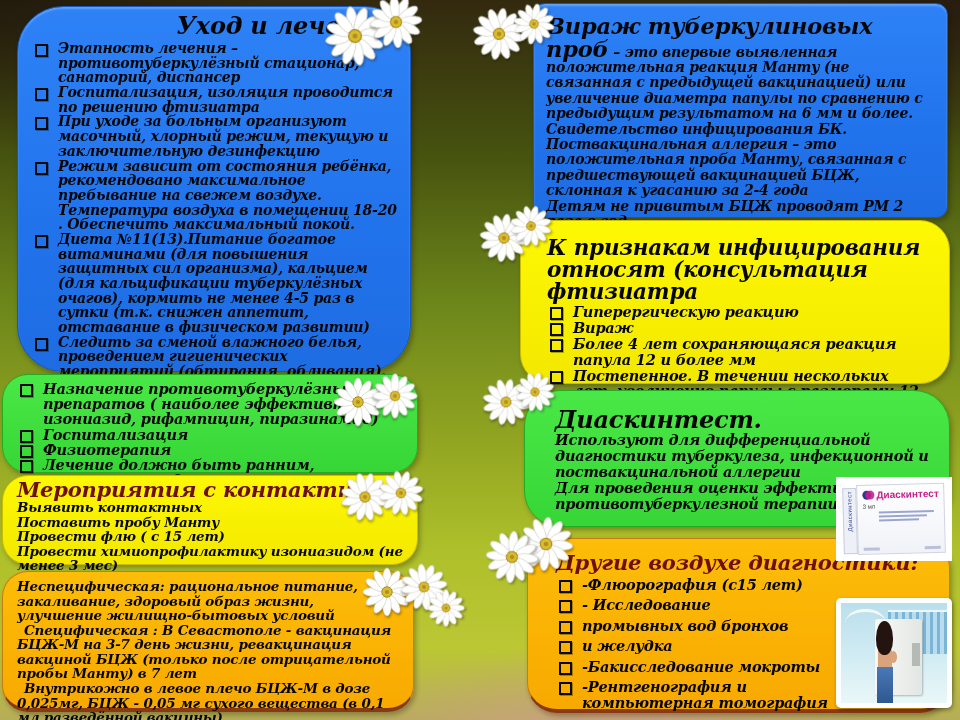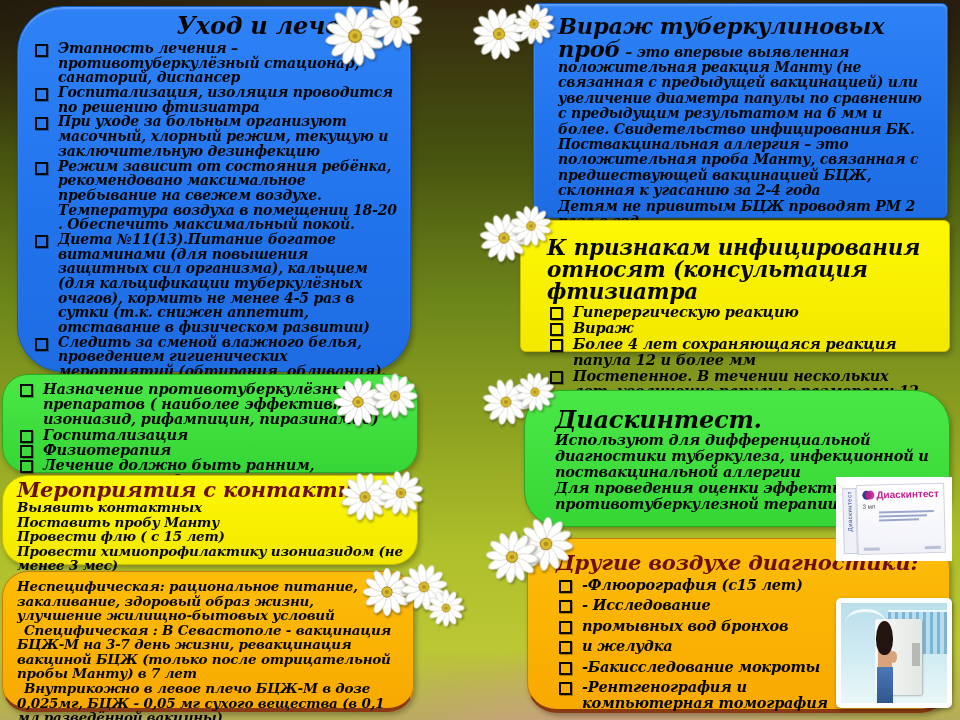--- a/index.html
+++ b/index.html
@@ -38,25 +38,25 @@
 
   .contacts-box { left:2px; top:475px; width:416px; height:90px; border-radius:26px; padding:3px 0 2px 14px; }
   .contacts-box .t { font-size:21px; line-height:1.0; }
   .contacts-box .line { font-size:13.5px; line-height:1.08; }
 
   .prevention-box { left:2px; top:571px; width:412px; height:141px; border-radius:26px; padding:7px 12px 4px 14px; }
   .prevention-box .para { font-size:13.5px; line-height:1.08; }
   .prevention-box .para + .para { text-indent:7px; }
 
   
-  .virage-box { left:533px; top:3px; width:415px; height:215px; border-radius:6px; padding:11px 14px 6px 24px; }
+  .virage-box { left:533px; top:3px; width:415px; height:215px; border-radius:12px; padding:11px 14px 6px 12px; }
   .virage-box .lead { font-size:22.5px; line-height:1.0; }
   .virage-box, .virage-box .para, .virage-box .rest { font-size:14px; line-height:1.1; }
 
-  .signs-box { left:520px; top:220px; width:430px; height:132px; border-radius:6px; padding:16px 22px 4px 26px; }
+  .signs-box { left:520px; top:220px; width:430px; height:164px; border-radius:30px; padding:16px 22px 4px 26px; }
   .signs-box .t { font-size:21.5px; line-height:1.02; margin-bottom:1px; }
   .signs-box .li { font-size:14.5px; line-height:1.1; }
 
   .diaskintest-box { left:524px; top:390px; width:426px; height:137px; border-radius:36px; padding:17px 12px 4px 30px; }
   .diaskintest-box .t { font-size:24px; line-height:1.0; }
   .diaskintest-box .para { font-size:14.5px; line-height:1.1; }
 
   .other-box { left:527px; top:538px; width:423px; height:175px; border-radius:30px; padding:13px 10px 4px 28px; }
   .other-box .t { font-size:21px; line-height:1.0; margin-bottom:4px; }
   .other-box .li { font-size:14.5px; line-height:1.1; margin-bottom:4.5px; max-width:300px; }

